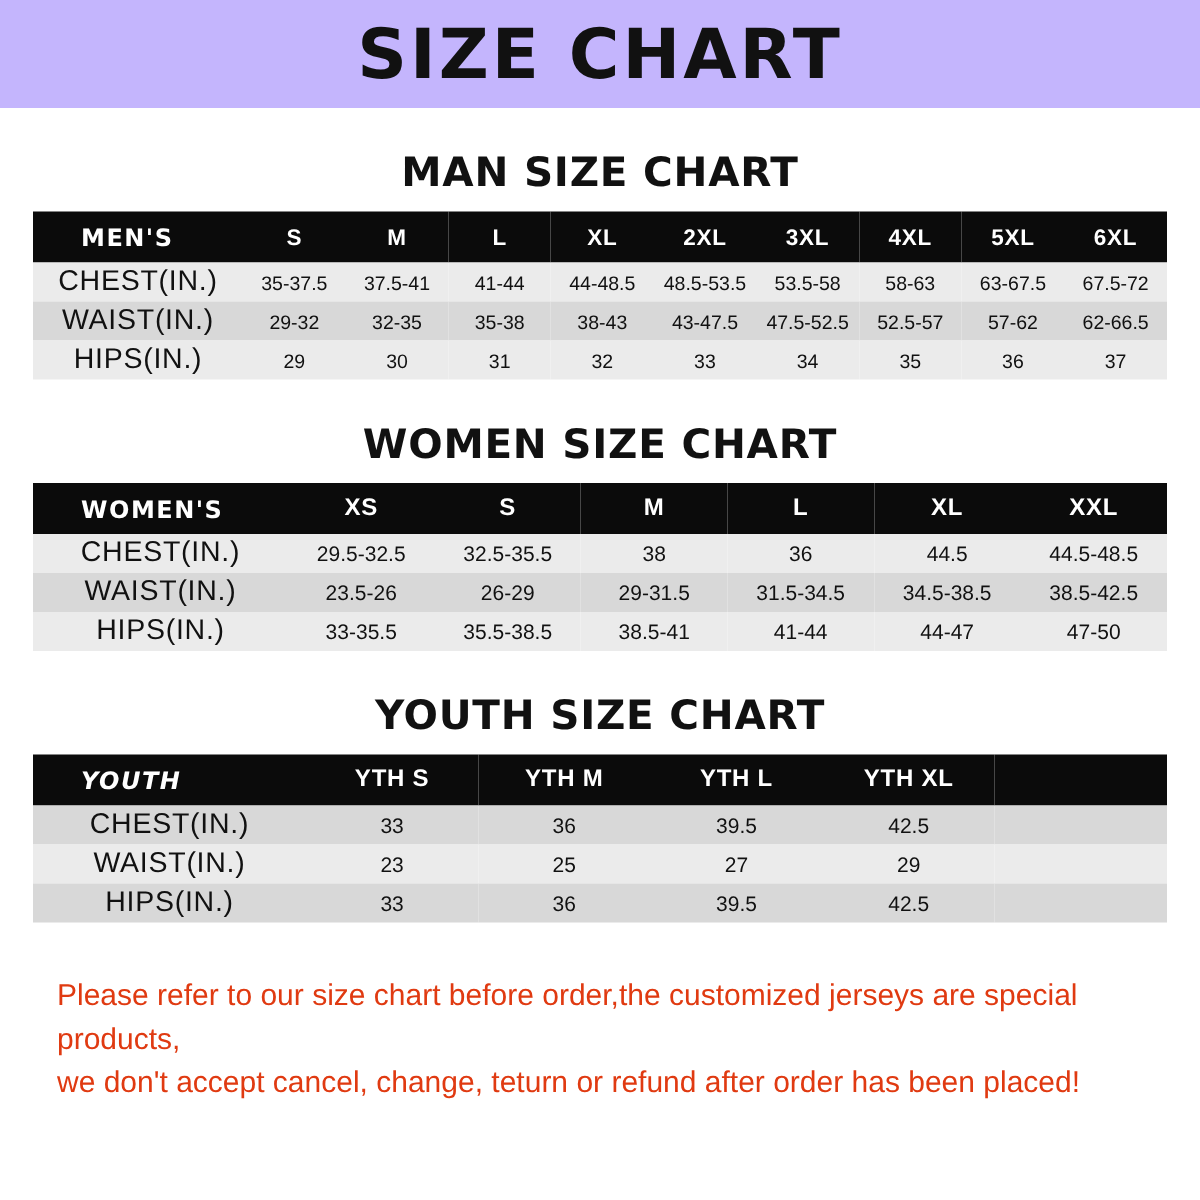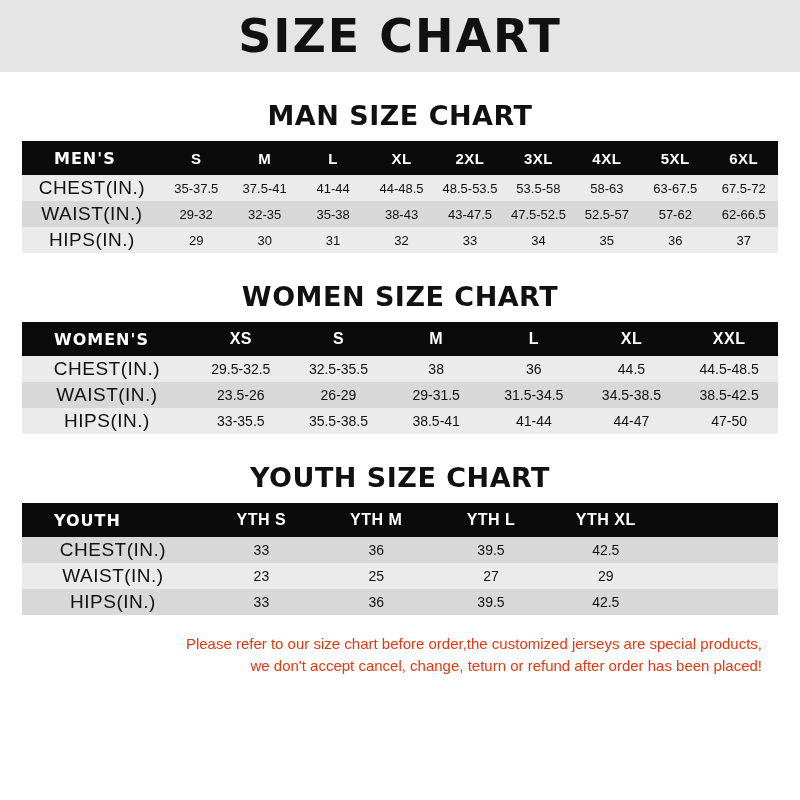--- a/index.html
+++ b/index.html
@@ -14,21 +14,21 @@
     overflow: hidden;
   }
   .page {
     width: 800px;
     height: 800px;
     position: relative;
     background: #ffffff;
     box-sizing: border-box;
   }
   .banner {
-    background: #e5e5e5;
+    background: #c4b5fd;
     height: 72px;
     display: flex;
     align-items: center;
     justify-content: center;
   }
   .banner-title {
     font-family: "DejaVu Sans", sans-serif;
     font-weight: bold;
     font-size: 46px;
     letter-spacing: 2px;
@@ -80,41 +80,41 @@
   table.size-table tbody td.row-label {
     text-align: center;
     font-size: 19px;
     letter-spacing: 0.5px;
   }
   tr.row-light td { background: #ebebeb; }
   tr.row-dark td { background: #d8d8d8; }
 
   .men-table thead th.head-label { width: 108px; }
   .women-table thead th.head-label { width: 138px; }
-  .youth-table thead th.head-label { width: 150px; }
+  .youth-table thead th.head-label { width: 150px; font-style: italic; }
   .youth-table thead th { height: 38px; }
   .youth-table td { height: 32px; }
   .women-table thead th { height: 38px; }
   .women-table td { height: 30px; }
 
   .youth-table thead th.col-head { font-size: 16px; }
   .women-table thead th.col-head { font-size: 16px; }
   .women-table tbody td { font-size: 14px; }
   .youth-table tbody td { font-size: 14px; }
   .youth-table tbody td.row-label { font-size: 14px; }
   .women-table tbody td.row-label { font-size: 14px; }
 
   .notice {
-    margin-top: 18px;
+    margin-top: 35px;
     padding: 0 16px;
     color: #e03a11;
-    font-size: 15px;
+    font-size: 20px;
     line-height: 1.45;
     font-family: "Liberation Sans", sans-serif;
-    text-align: right;
+    text-align: left;
   }
 </style>
 </head>
 <body>
 
 <div class="page">
 
   <div class="banner">
     <div class="banner-title">SIZE CHART</div>
   </div>

